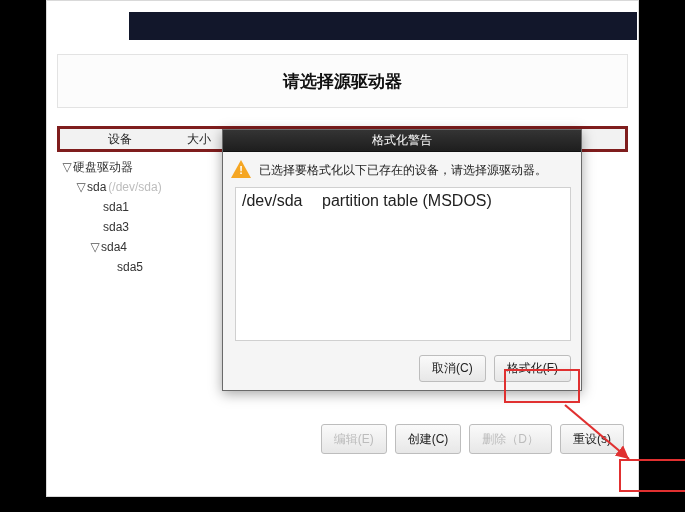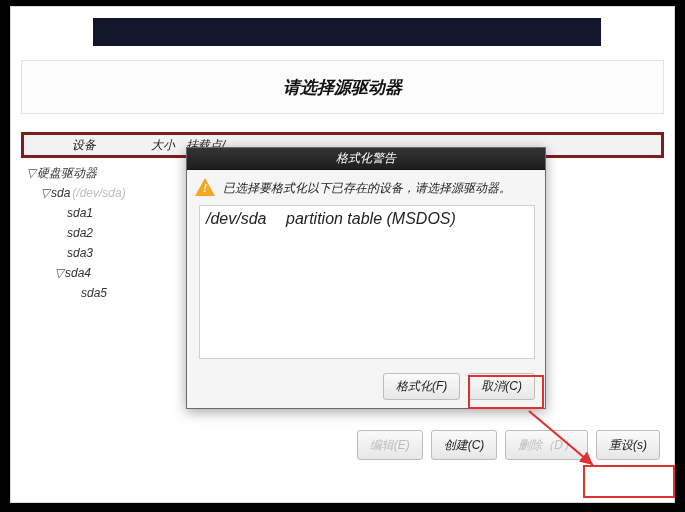--- a/index.html
+++ b/index.html
@@ -1,21 +1,21 @@
 <!DOCTYPE html>
 <html><head>
 <meta charset="utf-8">
 <style>
   * { box-sizing: border-box; margin: 0; padding: 0; }
   html, body { width: 685px; height: 512px; font-family: "Microsoft YaHei", "PingFang SC", sans-serif; font-size: 12px; color: #222; }
   body { background: #000; display: flex; align-items: flex-start; justify-content: center; }
 
   .window {
-    width: 665px; height: 497px; background: #fff; margin-top: 6px;
-    border: 1px solid #d9d9d9; position: relative; font-style: italic;
+    width: 593px; height: 497px; background: #fff; 
+    border: 1px solid #d9d9d9; position: relative;
   }
 
   .top-dark-strip {
     position: absolute; top: 11px; left: 82px; width: 508px; height: 28px;
     background: #12172b;
   }
 
   .title-band {
     position: absolute; top: 53px; left: 10px; right: 10px; height: 54px;
     border: 1px solid #e3e3e3; background: #fcfcfc;
@@ -34,21 +34,21 @@
   .device-tree {
     position: absolute; top: 156px; left: 14px; width: 155px;
     line-height: 20px; font-size: 12px; color: #333;
   }
   .tree-row { display: flex; align-items: center; }
   .tw { display: inline-block; width: 12px; text-align: center; color: #555; }
   .dim { color: #bdbdbd; }
 
   
   .dialog {
-    position: absolute; top: 140px; left: 175px; width: 360px; height: 262px;
+    position: absolute; top: 128px; left: 175px; width: 360px; height: 262px;
     background: #f5f5f5; border: 1px solid #6a6a6a;
     box-shadow: 0 3px 12px rgba(0,0,0,0.35);
   }
   .dialog-titlebar {
     height: 22px; background: linear-gradient(#343434, #1e1e1e);
     color: #fff; font-size: 12px; display: flex; align-items: center; justify-content: center;
     border-bottom: 1px solid #111;
   }
   .dialog-body { position: relative; padding: 10px 10px 0 10px; height: 200px; }
   .warn-icon {
@@ -131,23 +131,20 @@
     </div>
     <div class="tree-row" style="padding-left:14px">
       <span class="tw">▽</span>
       <span>sda</span>
       <span class="dim" style="margin-left:2px">(/dev/sda)</span>
     </div>
     <div class="tree-row" style="padding-left:42px">
       <span>sda1</span>
     </div>
     <div class="tree-row" style="padding-left:42px">
-      <span>sda2</span>
-    </div>
-    <div class="tree-row" style="padding-left:42px">
       <span>sda3</span>
     </div>
     <div class="tree-row" style="padding-left:28px">
       <span class="tw">▽</span>
       <span>sda4</span>
     </div>
     <div class="tree-row" style="padding-left:56px">
       <span>sda5</span>
     </div>
   </div>
@@ -160,22 +157,22 @@
       </div>
       <div class="warn-text">已选择要格式化以下已存在的设备，请选择源驱动器。</div>
       <div class="dev-list">
         <div class="dev-row">
           <div class="dev-name">/dev/sda</div>
           <div>partition table (MSDOS)</div>
         </div>
       </div>
     </div>
     <div class="dialog-buttons">
+      <div class="btn">取消(C)</div>
       <div class="btn">格式化(F)</div>
-      <div class="btn">取消(C)</div>
     </div>
   </div>
 
   <div class="lower-row">
     <div class="btn disabled">编辑(E)</div>
     <div class="btn">创建(C)</div>
     <div class="btn disabled">删除（D）</div>
     <div class="btn">重设(s)</div>
   </div>
 

